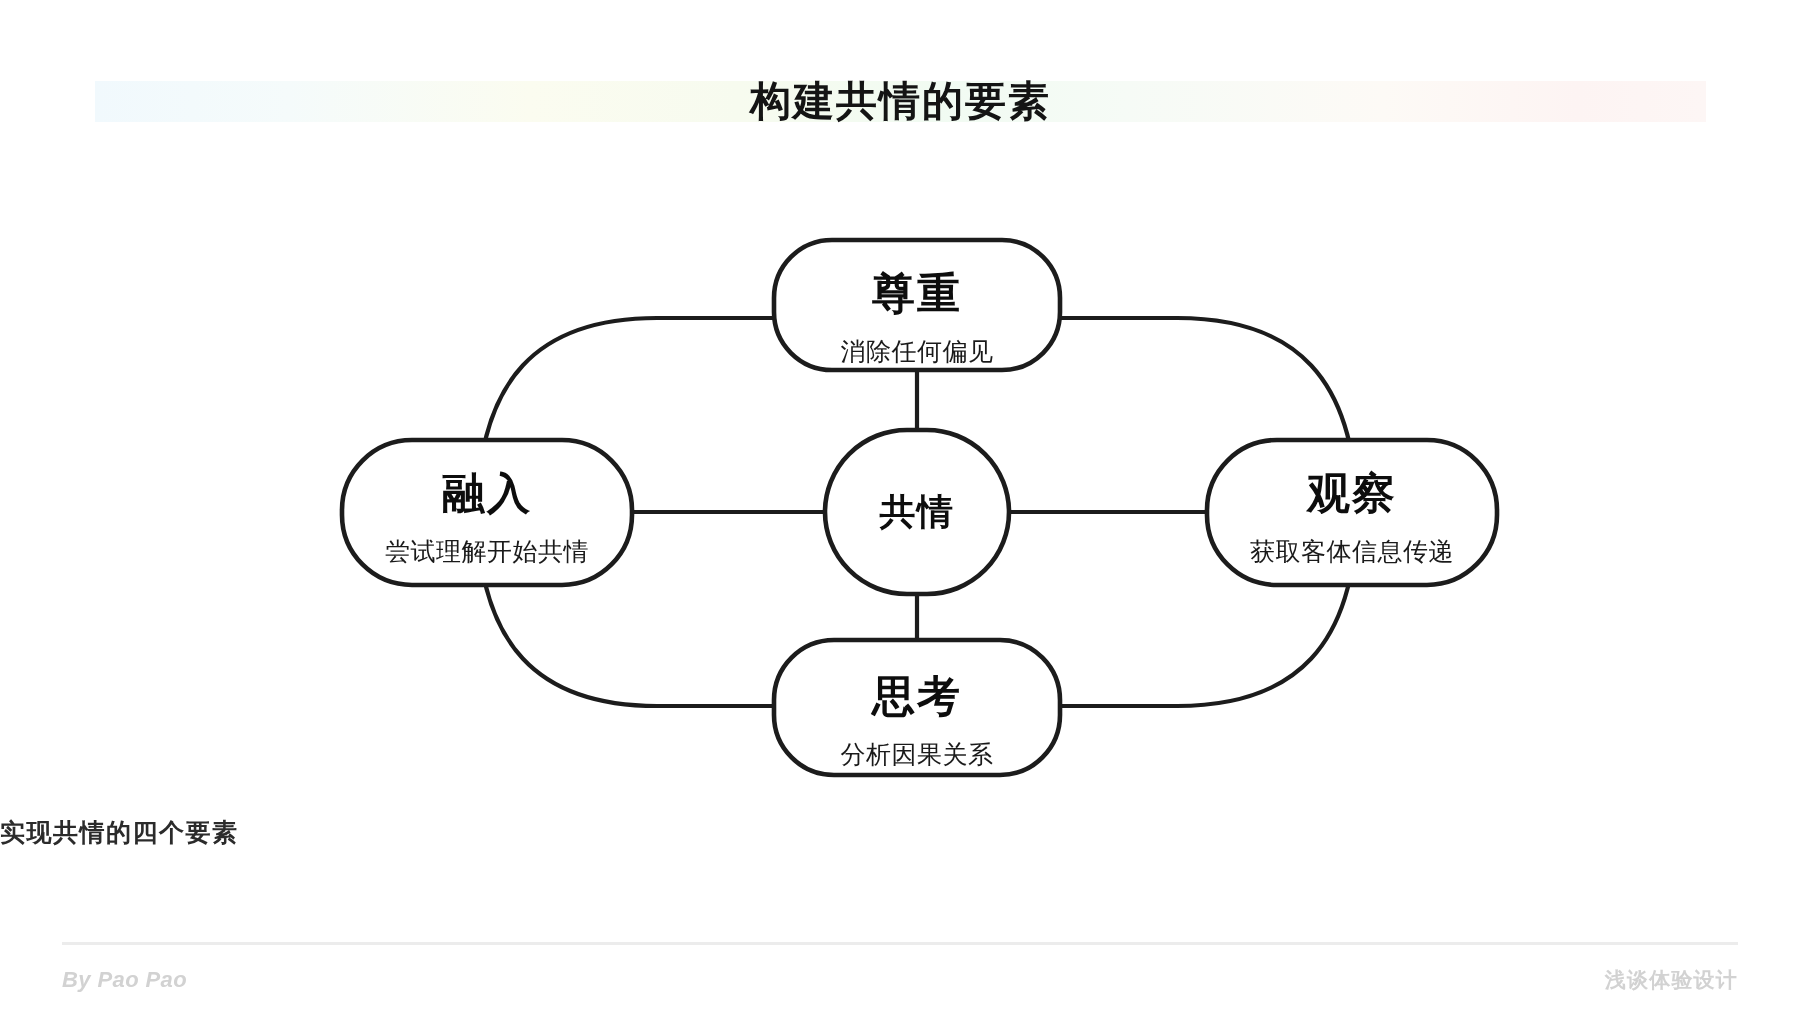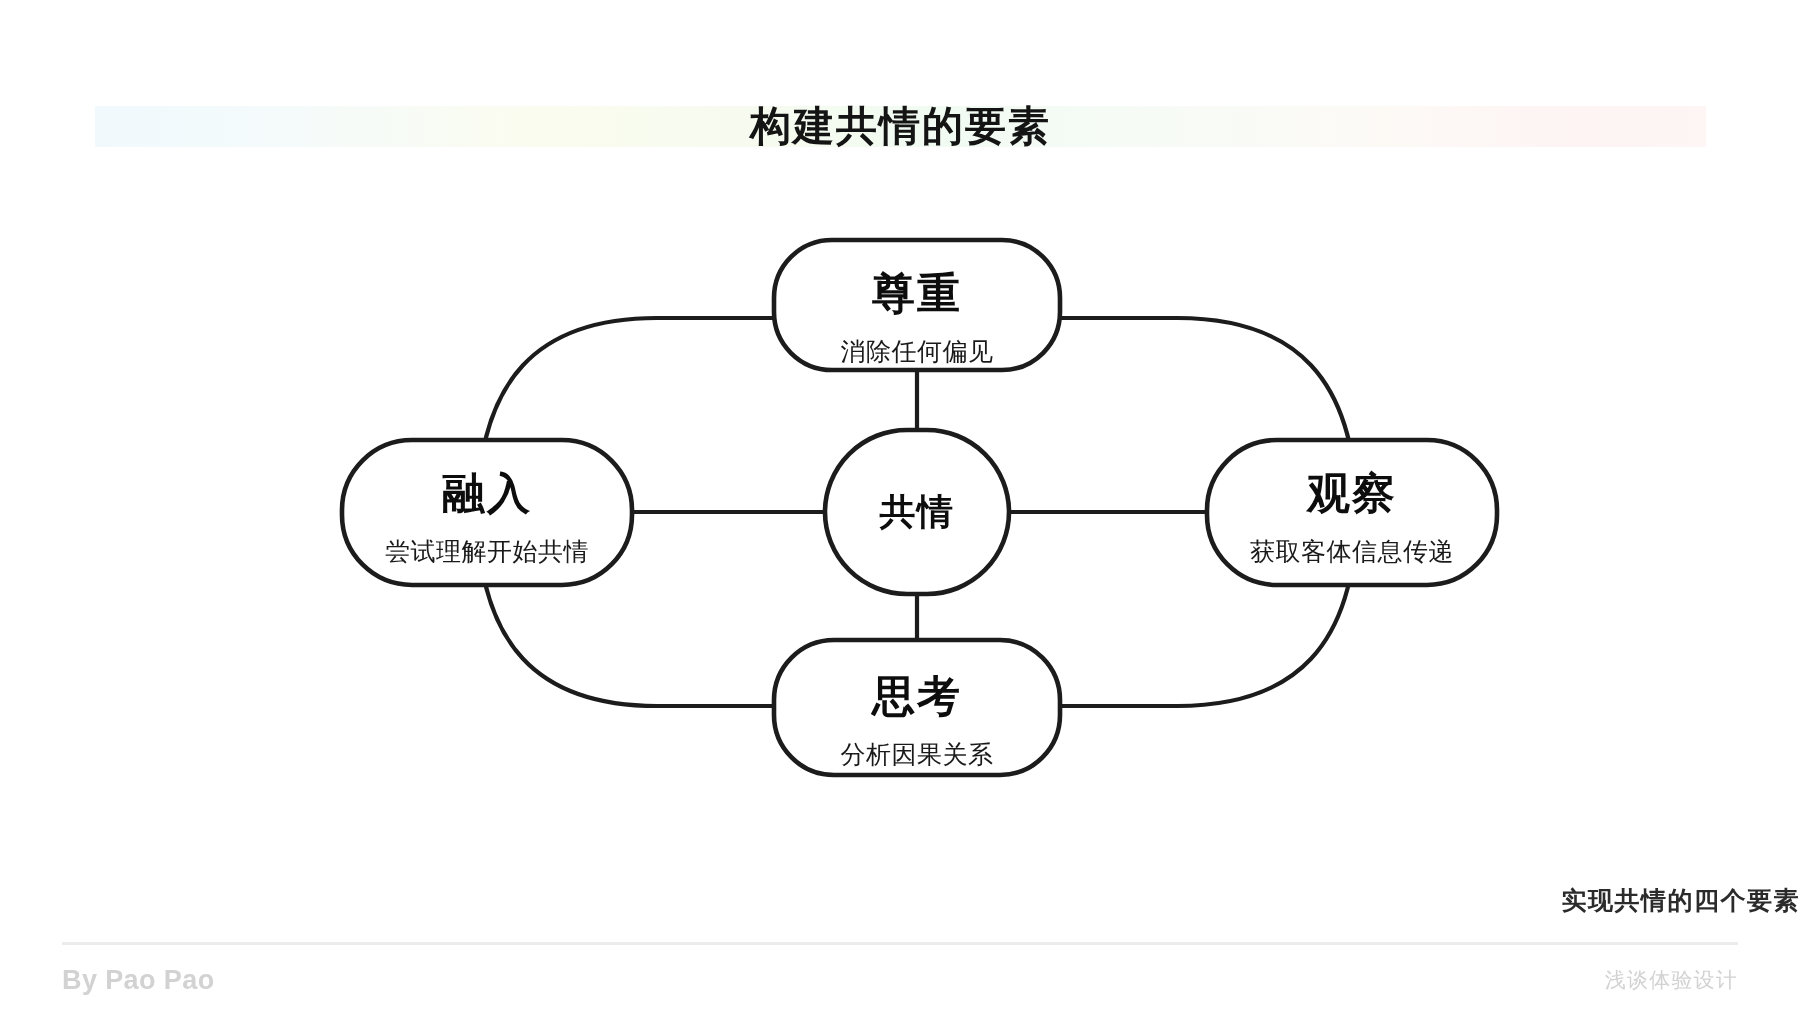--- a/index.html
+++ b/index.html
@@ -21,21 +21,21 @@
   }
 
   
   .header {
     position: absolute;
     left: 0;
     top: 56px;
     width: 1800px;
     height: 91px;
     display: flex;
-    align-items: flex-end;
+    align-items: center;
   }
 
   .header-rule {
     width: 13px;
     background: #333333;
     flex: 0 0 13px;
   }
 
   .header-rule.left  { margin-left: 65px; }
   .header-rule.right { margin-right: 64px; }
@@ -119,23 +119,23 @@
     fill: #1a1a1a;
     letter-spacing: 0.5px;
     text-anchor: middle;
     dominant-baseline: middle;
   }
 
   
   .caption {
     position: absolute;
     left: 0;
-    top: 884px;
-    width: 1800px;
-    text-align: right;
+    top: 816px;
+    width: 1800px;
+    text-align: left;
     font-size: 25px;
     font-weight: 700;
     color: #2b2b2b;
     letter-spacing: 1.5px;
   }
 
   
   .footer-divider {
     position: absolute;
     left: 62px;
@@ -150,29 +150,30 @@
     left: 62px;
     top: 962px;
     width: 1676px;
     height: 36px;
     display: flex;
     align-items: center;
     justify-content: space-between;
   }
 
   .footer-left {
-    font-size: 27px;
+    font-size: 22px;
     font-weight: 700;
     color: #d2d2d2;
     letter-spacing: 0.4px;
+    font-style: italic;
   }
 
   .footer-right {
     font-size: 21px;
-    font-weight: 400;
+    font-weight: 700;
     color: #d2d2d2;
     letter-spacing: 1.2px;
     text-align: center;
   }
 </style>
 </head>
 <body>
 
 <div class="slide">
 

